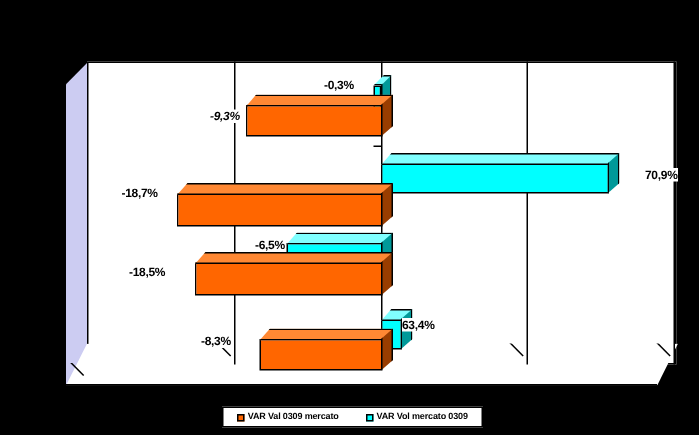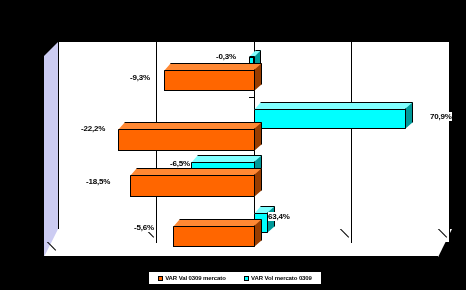--- a/index.html
+++ b/index.html
@@ -289,33 +289,33 @@
     <div class="bar bar-orange" style="left:129px; top:185px; width:82px; height:21px;">
       <div class="bar-face"></div>
     </div>
     <div class="bar-top" style="position:absolute; left:129px; top:178px; width:89px; height:8px; background:#ff8833; border:1px solid #000; box-sizing:border-box; clip-path:polygon(0% 100%, 7.9% 0%, 100% 0%, 92.1% 100%);"></div>
     <div class="bar-side" style="position:absolute; left:210px; top:178px; width:8px; height:28px; background:#993d00; border:1px solid #000; box-sizing:border-box; clip-path:polygon(0% 25%, 100% 0%, 100% 75%, 0% 100%);"></div>
 
   </div>
 
   <div class="data-label" style="left:216px; top:52px;">-0,3%</div>
 
-  <div class="data-label" style="left:130px; top:73px;">-9,3%</div>
-
-  <div class="data-label" style="left:81px; top:124px;">-22,2%</div>
+  <div class="data-label" style="left:140px; top:73px;font-style:italic;">-9,3%</div>
+
+  <div class="data-label" style="left:81px; top:124px;">-18,7%</div>
 
   <div class="data-label" style="left:430px; top:112px;">70,9%</div>
 
   <div class="data-label" style="left:170px; top:159px;">-6,5%</div>
 
   <div class="data-label" style="left:86px; top:177px;">-18,5%</div>
 
   <div class="data-label" style="left:268px; top:212px;">63,4%</div>
 
-  <div class="data-label" style="left:134px; top:223px;">-5,6%</div>
+  <div class="data-label" style="left:134px; top:223px;">-8,3%</div>
 
   <div class="legend">
     <div class="legend-entry">
       <span class="legend-swatch orange"></span>
       <span class="legend-text">VAR Val 0309 mercato</span>
     </div>
     <div class="legend-entry">
       <span class="legend-swatch cyan"></span>
       <span class="legend-text">VAR Vol mercato 0309</span>
     </div>

